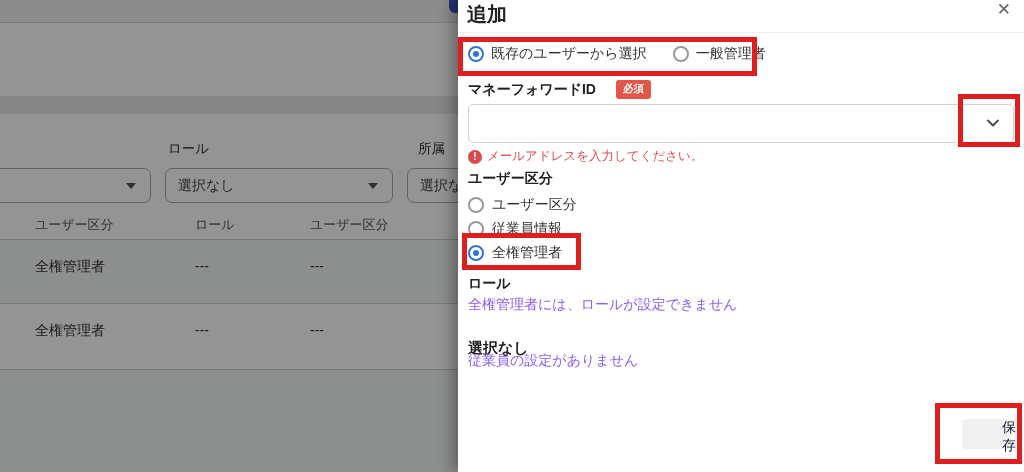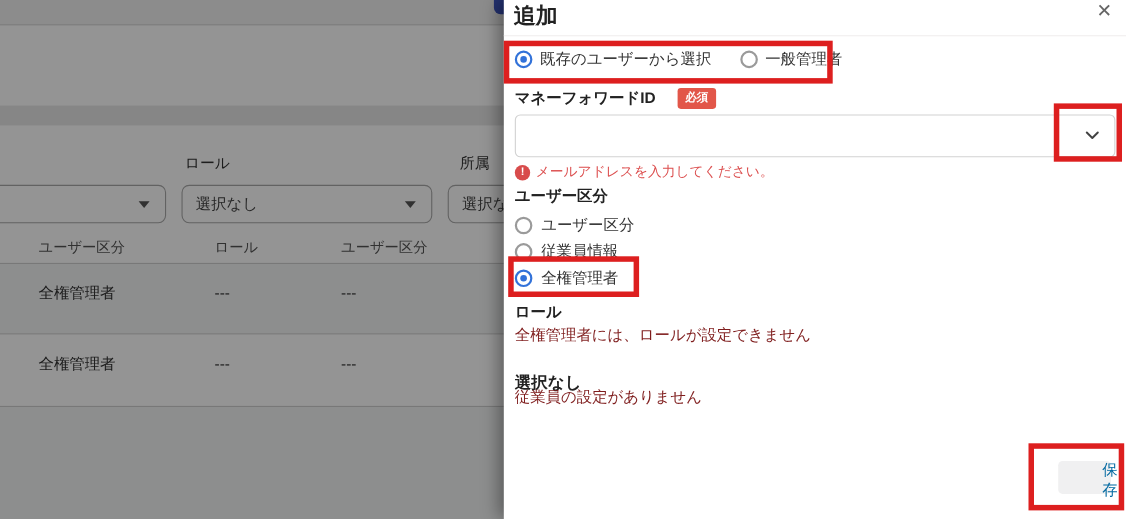--- a/index.html
+++ b/index.html
@@ -54,25 +54,25 @@
   .input-chevron { position:absolute; left:527px; top:115px; width:16px; height:16px; color:#444; }
 
   .err-row { position:absolute; left:10px; top:148px; display:flex; align-items:center; gap:5px;
     color:#dc4f4f; font-size:12.5px; }
   .err-icon { width:14px; height:14px; border-radius:50%; background:#d84b4b; color:#fff;
     font-size:10px; font-weight:bold; display:flex; align-items:center; justify-content:center; flex:0 0 auto; }
 
   .vradio { position:absolute; left:10px; display:flex; align-items:center; gap:8px;
     font-size:14px; color:#333; }
   .sec-label { position:absolute; left:10px; font-size:14px; font-weight:bold; color:#222; }
-  .sec-note { position:absolute; left:10px; font-size:14px; color:#7f1d1d; }
+  .sec-note { position:absolute; left:10px; font-size:14px; color:#8b5cf6; }
   .emp-title { position:absolute; left:10px; top:339px; font-size:15px; font-weight:bold; color:#222; }
 
   .save-btn { position:absolute; left:504px; top:419px; width:48px; height:30px; background:#f0f0f1;
-    border:none; border-radius:4px; font-size:14px; color:#0369a1;
+    border:none; border-radius:4px; font-size:14px; color:#0f172a;
     font-family:"Liberation Sans","DejaVu Sans",sans-serif;padding-left:40px; }
 
   
   .anno { position:absolute; border:5px solid #dd1f1f; background:transparent; pointer-events:none; }
   .anno-radios  { left:0px;   top:37px;  width:299px; height:39px; }
   .anno-chevron { left:500px; top:94px;  width:62px;  height:53px; }
   .anno-fulladmin { left:4px; top:233px; width:119px; height:37px; }
   .anno-save    { left:477px; top:403px; width:87px;  height:61px; }
 </style>
 </head>

